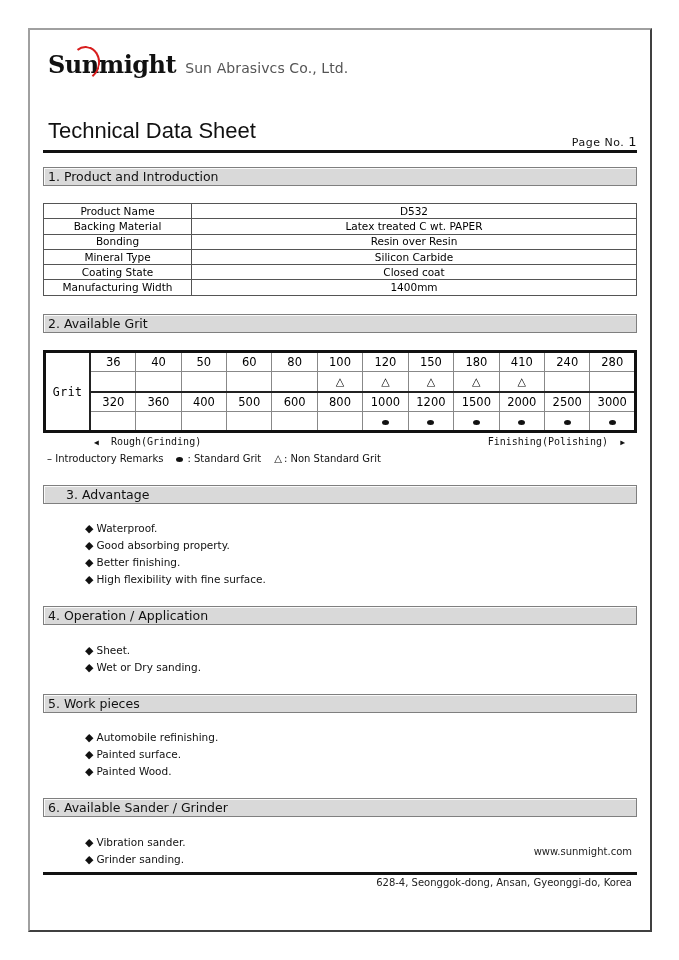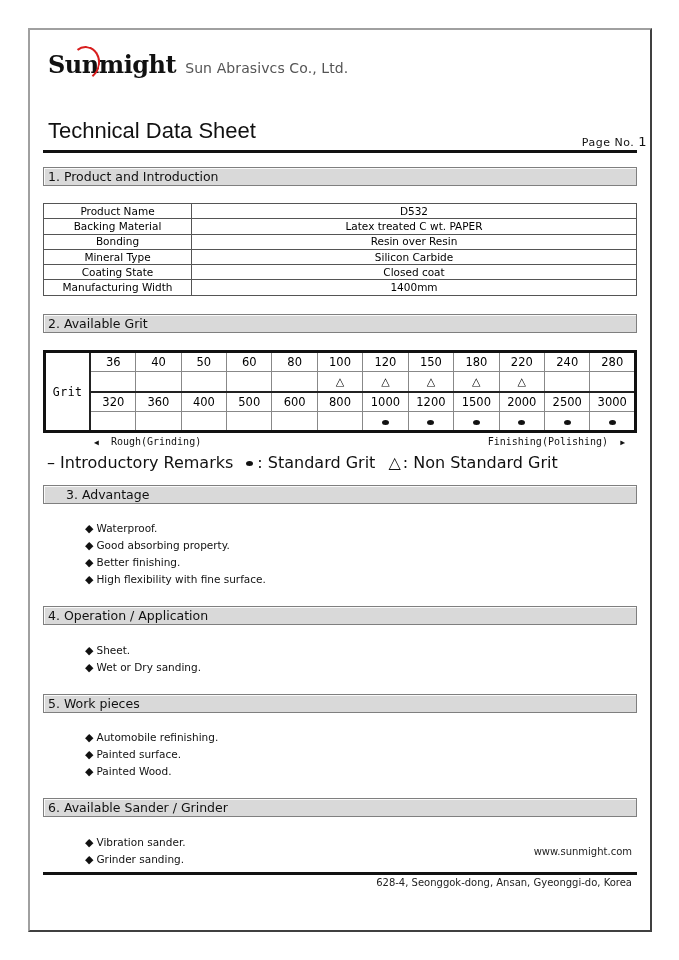--- a/index.html
+++ b/index.html
@@ -30,21 +30,21 @@
       display: inline-block; margin-left: 4px;
       font-family: "DejaVu Sans", sans-serif; font-size: 14px; color: #555; letter-spacing: 0.1px;
     }
 
     
     .doc-title {
       position: absolute; left: 48px; top: 118px;
       font-family: "Liberation Sans", sans-serif; font-size: 22px; color: #111;
     }
     .page-no {
-      position: absolute; right: 32px; top: 134px;
+      position: absolute; right: 42px; top: 134px;
       font-size: 11px; color: #111; letter-spacing: 0.5px;
     }
     .page-no .num { font-size: 13px; margin-left: 4px; }
     .title-rule { position: absolute; left: 43px; top: 150px; width: 594px; height: 3px; background: #111; }
 
     
     .section-header {
       position: absolute; left: 43px; width: 594px; height: 19px;
       background: #d9d9d9;
       border-top: 1px solid #7f7f7f; border-left: 1px solid #7f7f7f;
@@ -84,21 +84,21 @@
       position: absolute; left: 94px; top: 436px;
       font-family: "DejaVu Sans Mono", monospace; font-size: 10px; color: #111;
     }
     .finish-label {
       position: absolute; right: 54px; top: 436px;
       font-family: "DejaVu Sans Mono", monospace; font-size: 10px; color: #111;
     }
     .arrow { font-size: 8px; }
 
     .remarks {
-      position: absolute; left: 47px; top: 453px; font-size: 16px; color: #111; white-space: nowrap;
+      position: absolute; left: 47px; top: 453px; font-size: 10px; color: #111; white-space: nowrap;
     }
     .remarks span { margin-right: 5px; }
     .remarks .legend-dot { display: inline-block; width: 7px; height: 5px; background: #111; border-radius: 50%; vertical-align: middle; margin: 0 4px 0 8px; }
     .remarks .legend-tri { margin-left: 8px; margin-right: 2px; }
 
     
     .bullet-list { position: absolute; left: 49px; list-style: none; font-size: 10.5px; color: #111; }
     .bullet-list li { height: 17px; line-height: 17px; white-space: nowrap; margin-left: 36px; }
     .bullet-list .diamond { display: inline-block; font-size: 11px; margin-right: 3px; }
 
@@ -163,21 +163,21 @@
         <td class="grit-label" rowspan="4">Grit</td>
         <td>36</td>
         <td>40</td>
         <td>50</td>
         <td>60</td>
         <td>80</td>
         <td>100</td>
         <td>120</td>
         <td>150</td>
         <td>180</td>
-        <td>220</td>
+        <td>410</td>
         <td>240</td>
         <td>280</td>
       </tr>
       <tr>
         <td></td>
         <td></td>
         <td></td>
         <td></td>
         <td></td>
         <td><span class="sym-tri">△</span></td>

